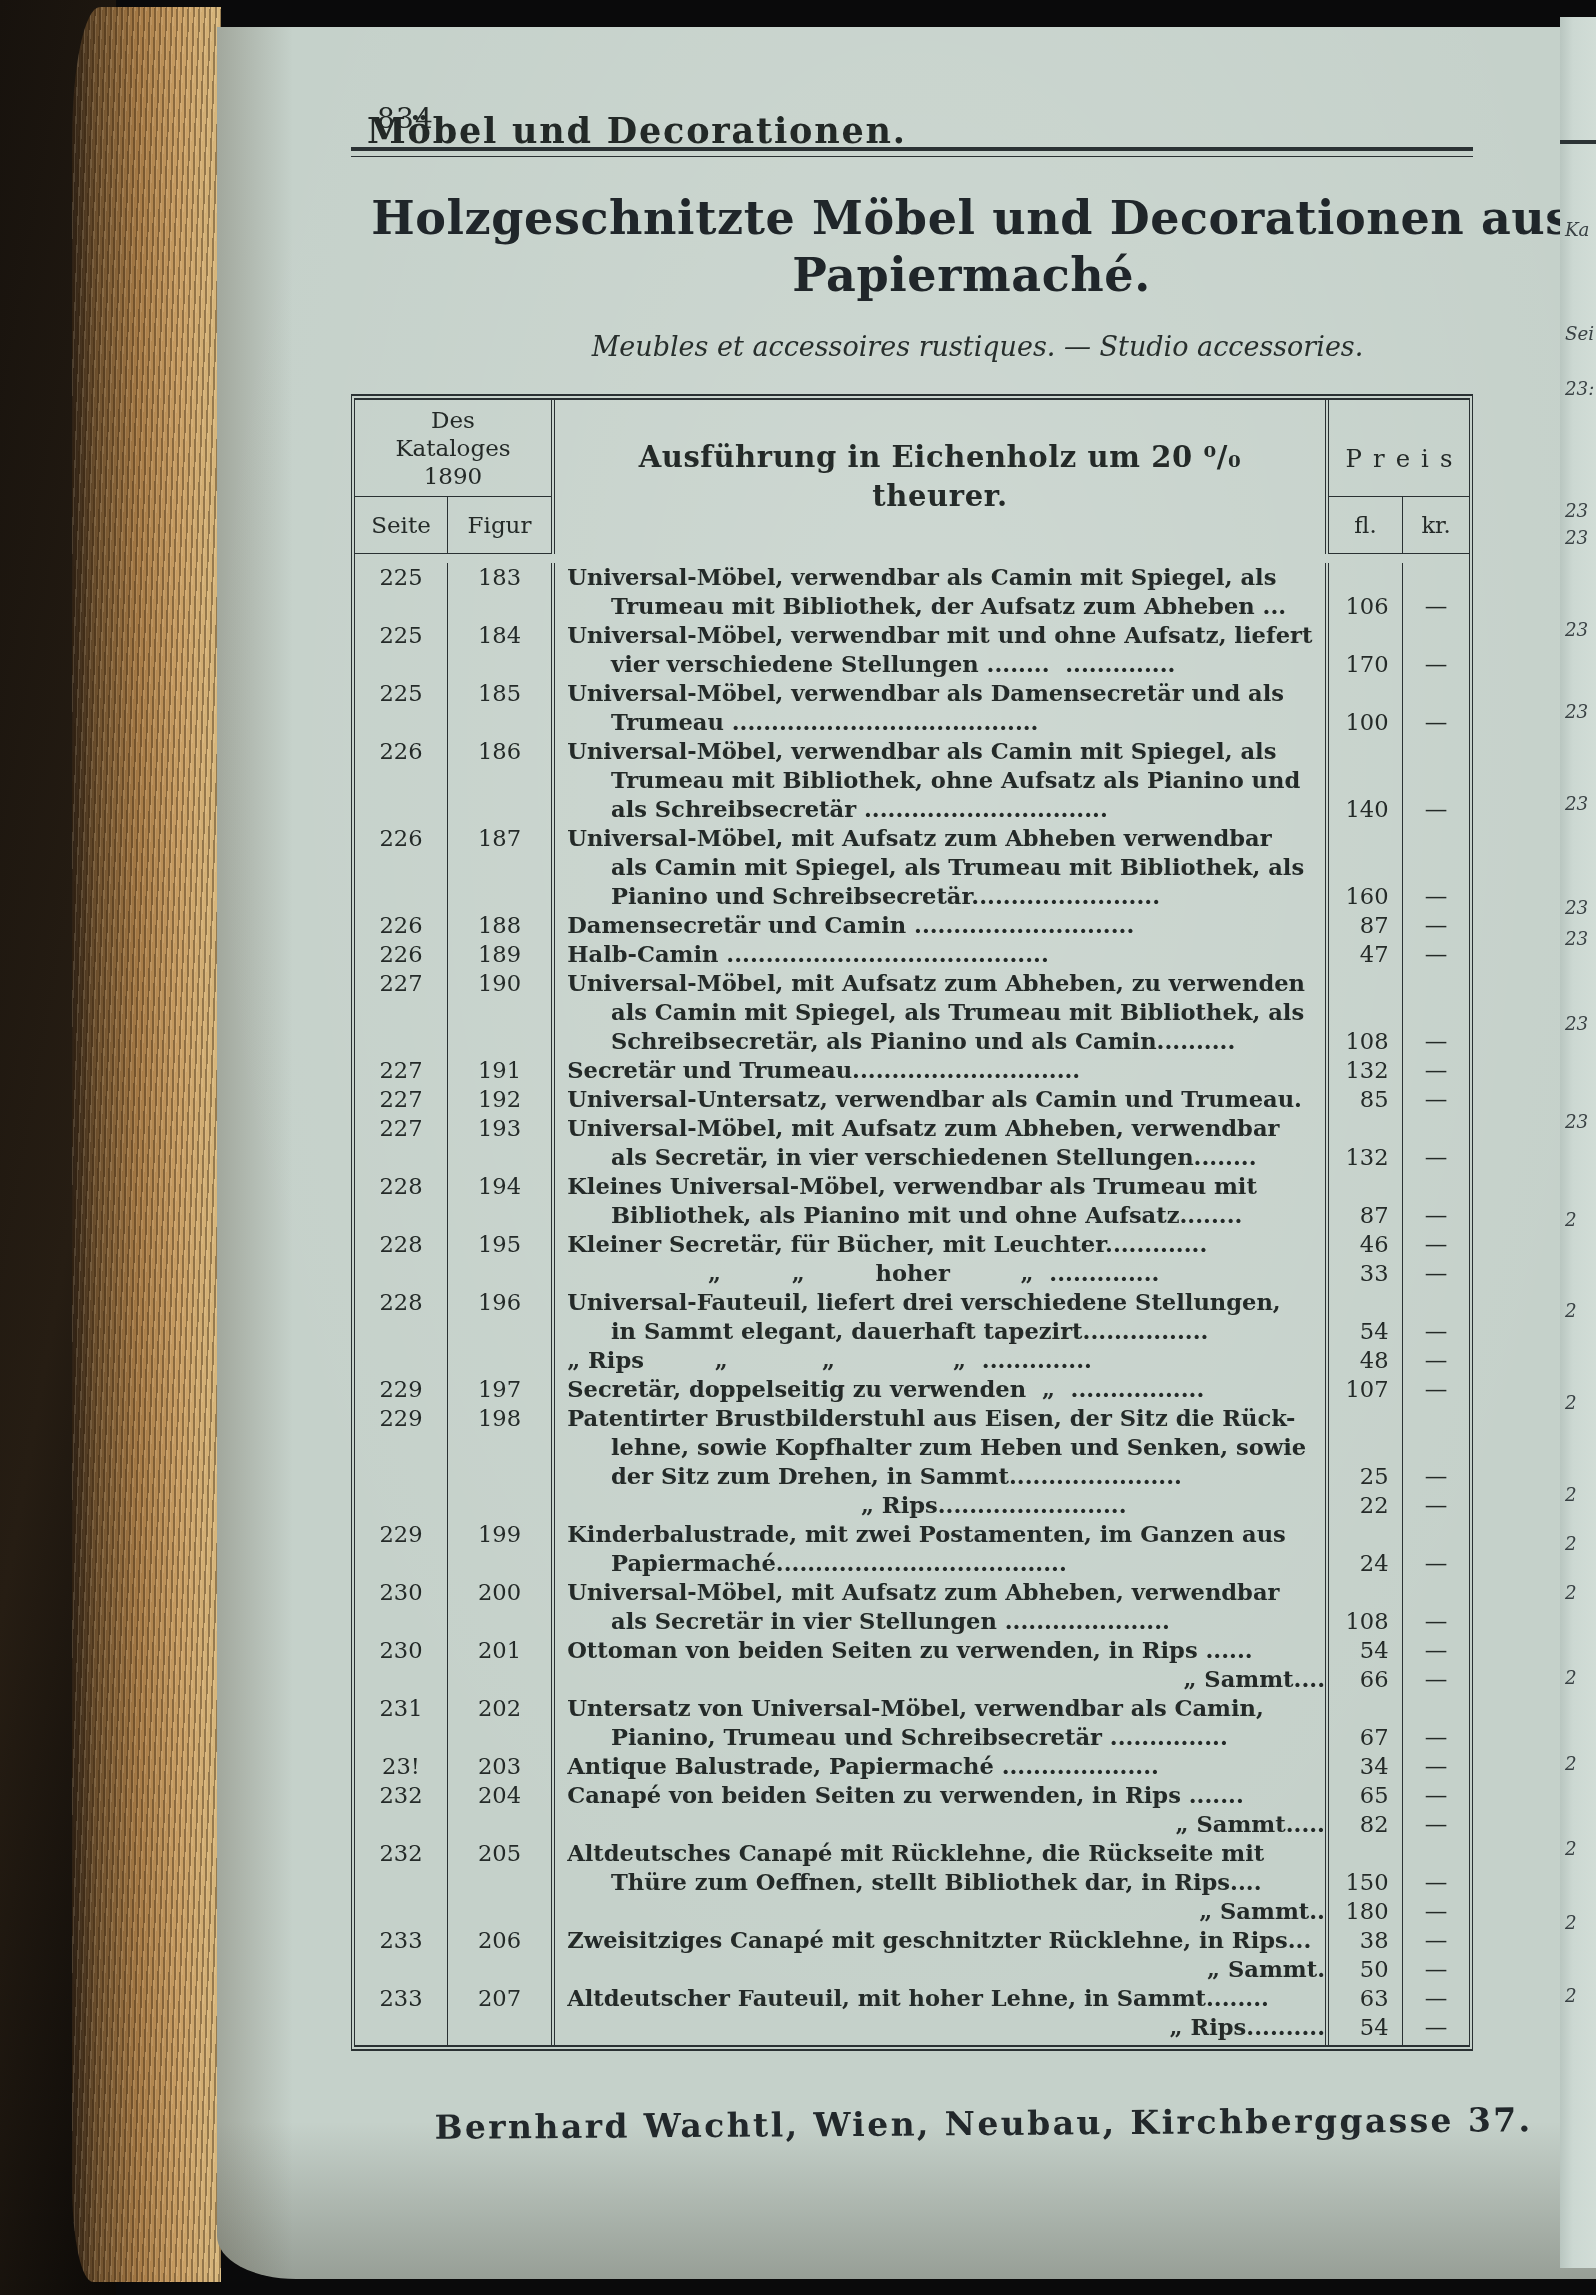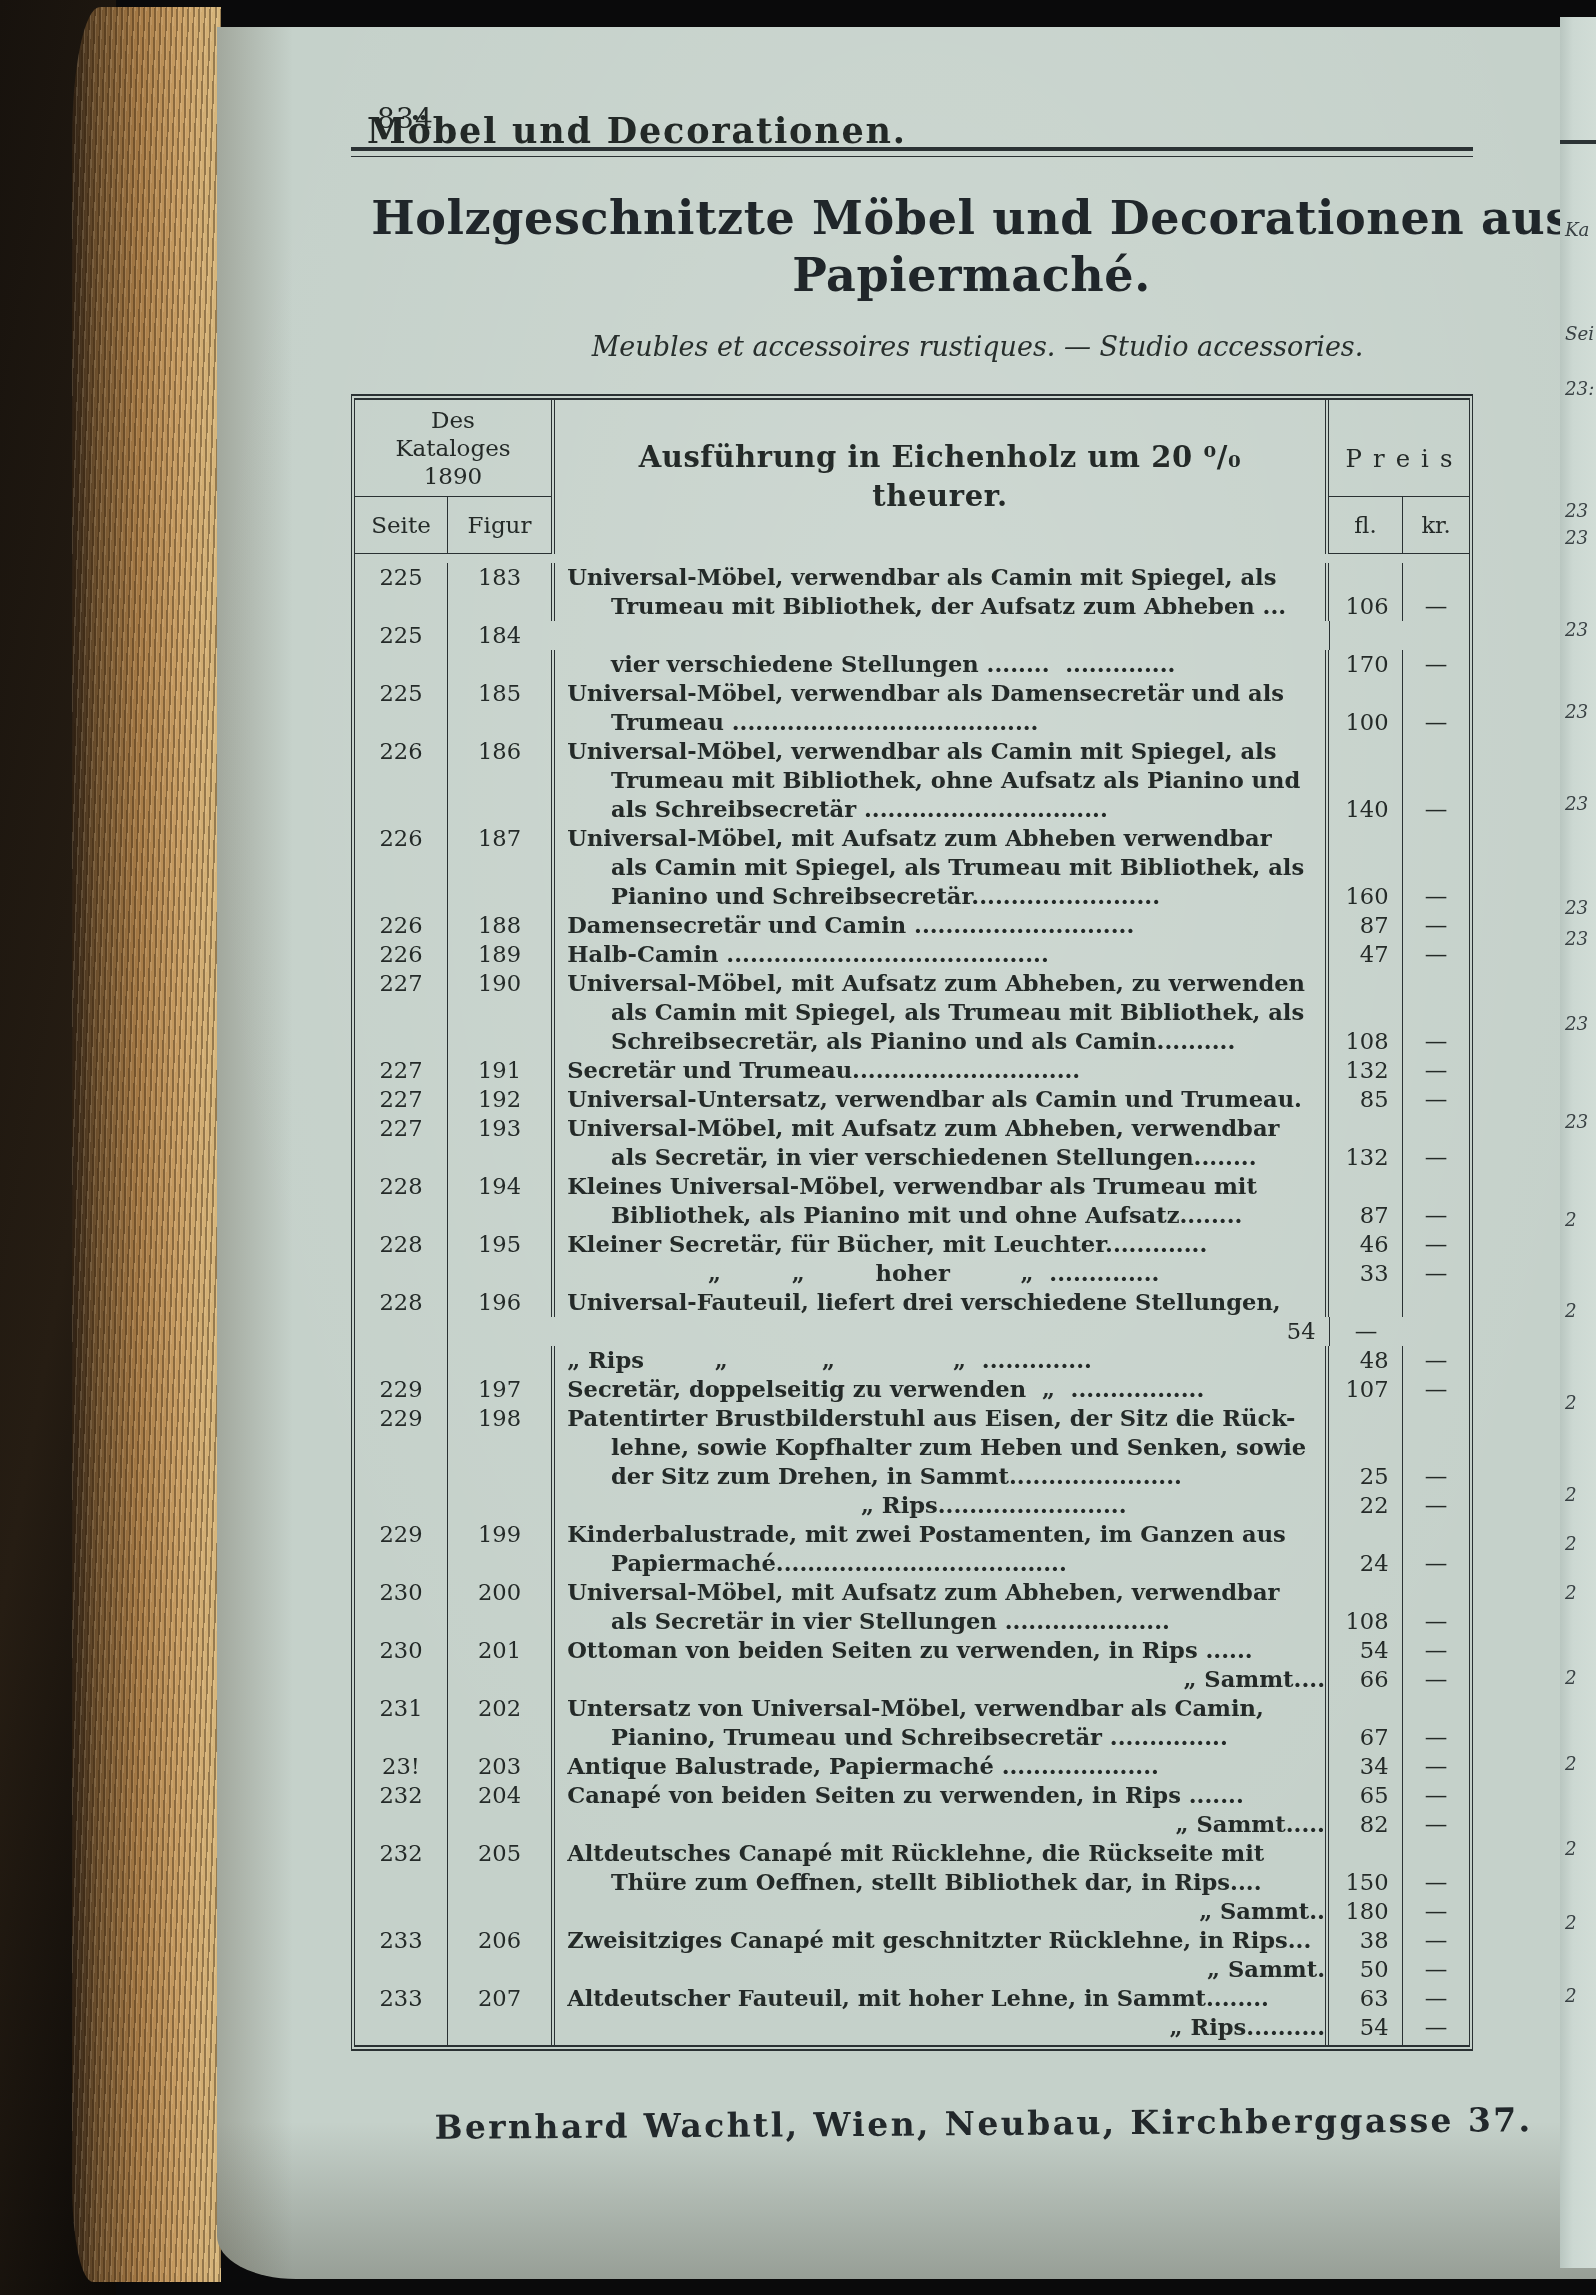--- a/index.html
+++ b/index.html
@@ -154,20 +154,21 @@
         <div class="tr">
           <div class="td seite"></div>
           <div class="td figur"></div>
           <div class="td desc cont">Trumeau mit Bibliothek, der Aufsatz zum Abheben ...</div>
           <div class="td fl">106</div>
           <div class="td kr">—</div>
         </div>
         <div class="tr">
           <div class="td seite">225</div>
           <div class="td figur">184</div>
+          <div class="td desc first">Universal-Möbel, verwendbar mit und ohne Aufsatz, liefert</div>
           <div class="td fl"></div>
           <div class="td kr"></div>
         </div>
         <div class="tr">
           <div class="td seite"></div>
           <div class="td figur"></div>
           <div class="td desc cont">vier verschiedene Stellungen ........  ..............</div>
           <div class="td fl">170</div>
           <div class="td kr">—</div>
         </div>
@@ -321,20 +322,21 @@
         <div class="tr">
           <div class="td seite">228</div>
           <div class="td figur">196</div>
           <div class="td desc first">Universal-Fauteuil, liefert drei verschiedene Stellungen,</div>
           <div class="td fl"></div>
           <div class="td kr"></div>
         </div>
         <div class="tr">
           <div class="td seite"></div>
           <div class="td figur"></div>
+          <div class="td desc cont">in Sammt elegant, dauerhaft tapezirt................</div>
           <div class="td fl">54</div>
           <div class="td kr">—</div>
         </div>
         <div class="tr">
           <div class="td seite"></div>
           <div class="td figur"></div>
           <div class="td desc first">„ Rips         „            „               „  ..............</div>
           <div class="td fl">48</div>
           <div class="td kr">—</div>
         </div>

